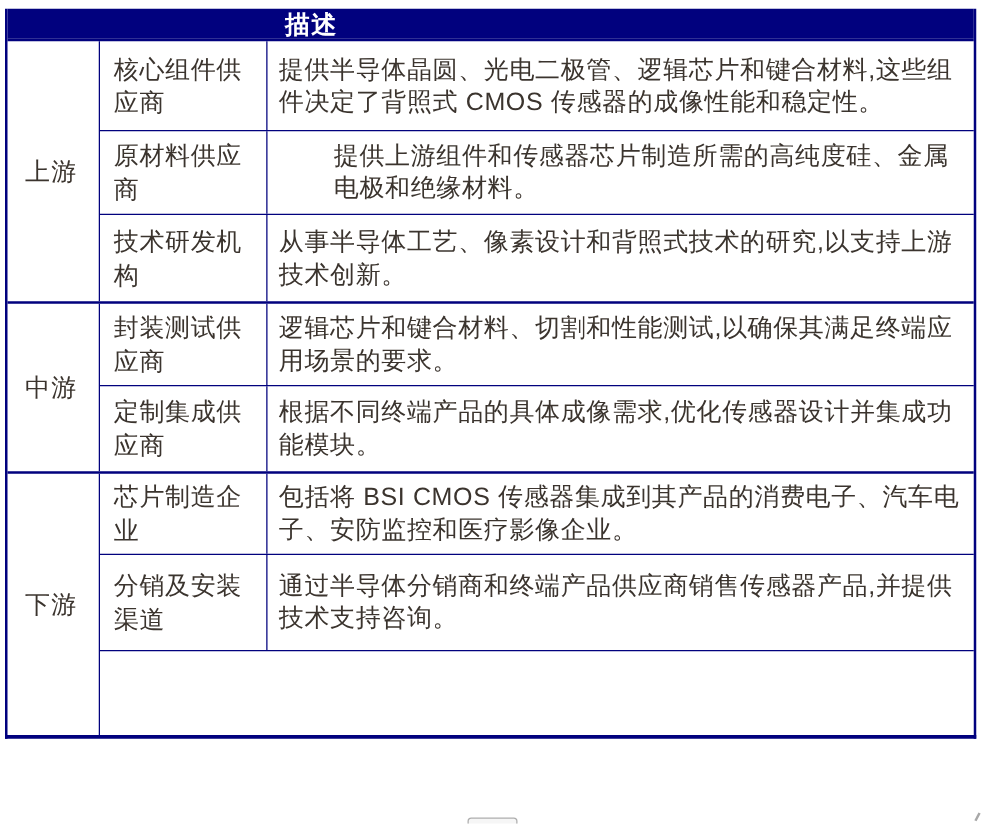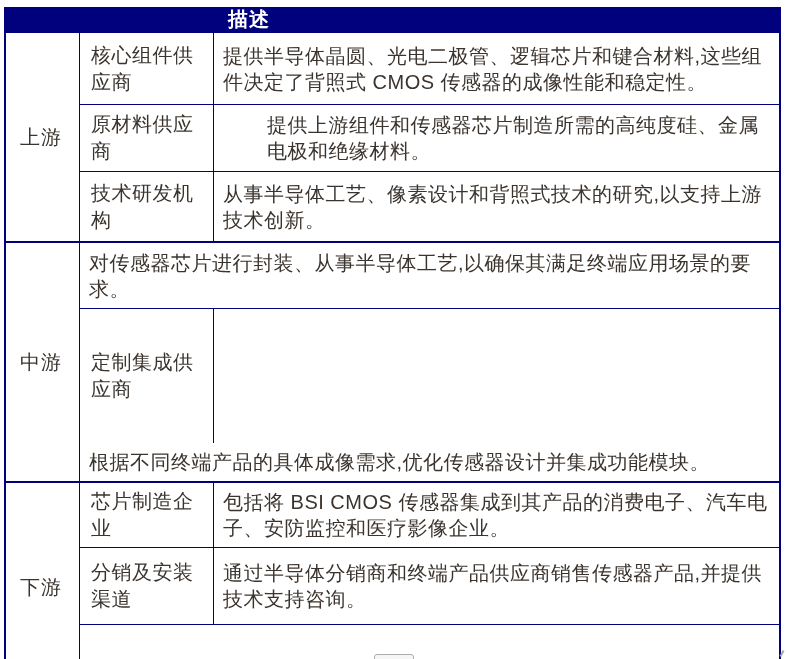--- a/index.html
+++ b/index.html
@@ -76,21 +76,21 @@
     align-items: center;
     padding: 6px 10px 6px 9px;
     box-sizing: border-box;
     line-height: 26px;
     letter-spacing: 0.5px;
   }
   .h71 { min-height: 71px; }
   .h66 { min-height: 66px; gap: 44px; }
   .h69 { min-height: 69px; }
   .h65 { min-height: 65px; }
-  .h68 { min-height: 68px; flex-direction: column; }
+  .h68 { min-height: 68px; }
   .h60 { min-height: 60px; }
   .h76 { min-height: 76px; }
   .h67 { min-height: 67px; }
   .partial-button {
     position: absolute;
     left: 374px;
     top: 654px;
     width: 38px;
     height: 14px;
     background: #f6f6f6;
@@ -134,21 +134,22 @@
           <div class="cat">技术研发机构</div>
           <div class="desc">从事半导体工艺、像素设计和背照式技术的研究,以支持上游技术创新。</div>
         </div>
       </div>
     </div>
 
     <div class="group">
       <div class="gcell">中游</div>
       <div class="rows">
         <div class="row h65">
-          <div class="desc">对传感器芯片进行封装、从事半导体工艺,以确保其满足终端应用场景的要求。</div>
+          <div class="cat">封装测试供应商</div>
+          <div class="desc">逻辑芯片和键合材料、切割和性能测试,以确保其满足终端应用场景的要求。</div>
         </div>
         <div class="row h68">
           <div class="cat">定制集成供应商</div>
           <div class="desc">根据不同终端产品的具体成像需求,优化传感器设计并集成功能模块。</div>
         </div>
       </div>
     </div>
 
     <div class="group">
       <div class="gcell">下游</div>

